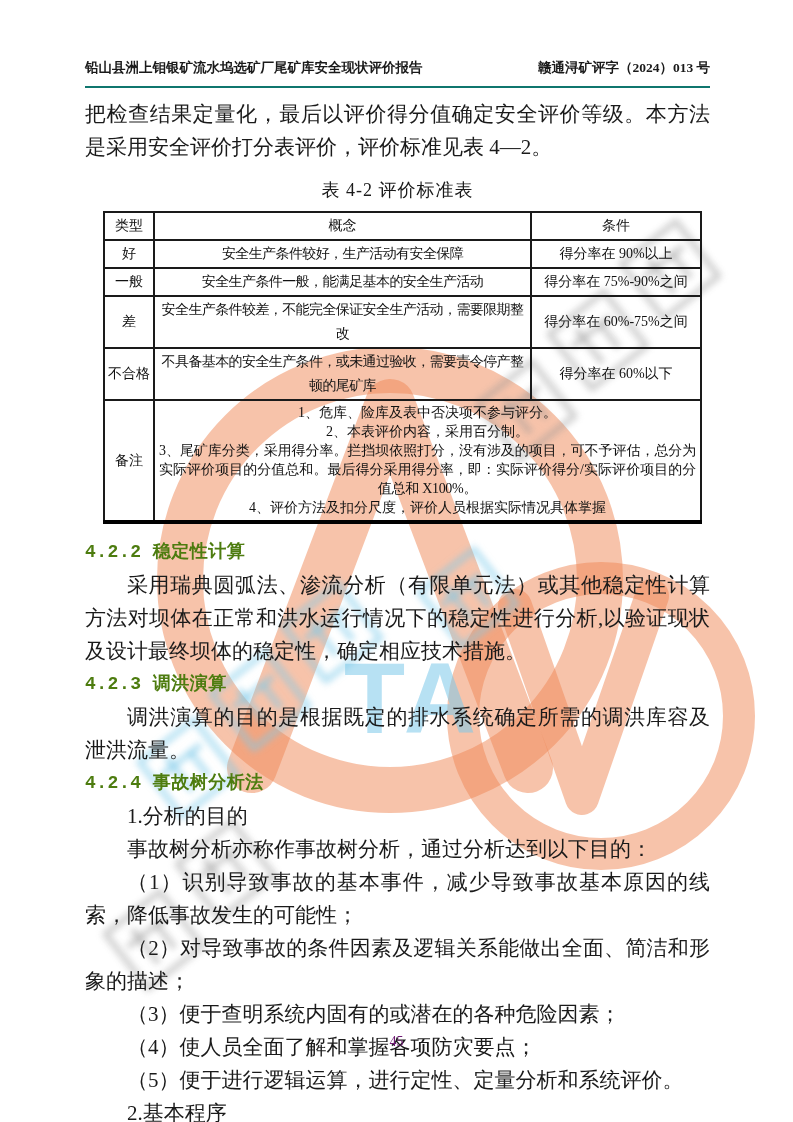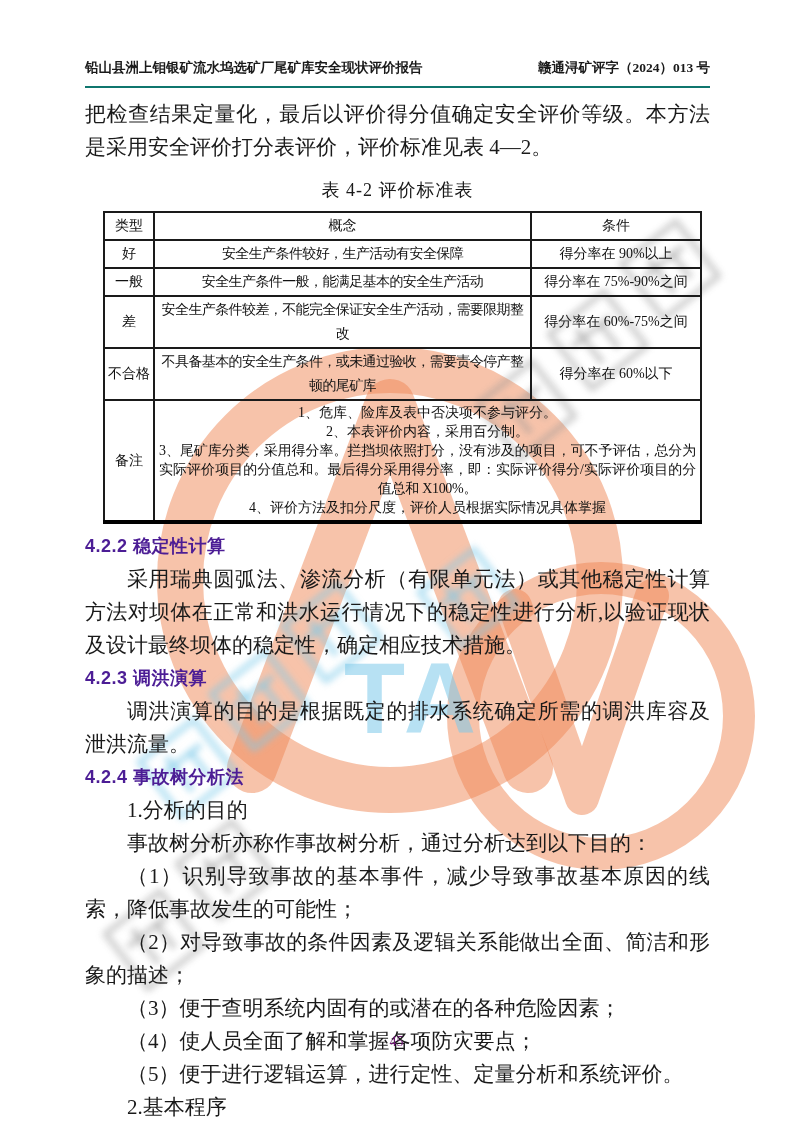--- a/index.html
+++ b/index.html
@@ -44,40 +44,40 @@
     font-size:21px;line-height:33px;margin:0;
     text-align:justify;
   }
   .indent{text-indent:2em;}
   .intro{margin-top:10px;}
   .tbl-title{
     text-align:center;font-size:18px;line-height:33px;margin-top:10px;
     letter-spacing:1px;
   }
   table.std{
-    border-collapse:collapse;margin:4px 0 6px 18px;
+    border-collapse:collapse;margin:4px 0 12px 18px;
     width:597px;table-layout:fixed;
     font-size:14px;color:#111;
   }
   table.std th,table.std td{
     border:2px solid #1a1a1a;padding:1px 3px;
     font-weight:normal;text-align:center;vertical-align:middle;
     line-height:24px;
   }
   table.std{border:2px solid #000;border-bottom:4px solid #000;}
   .row-tall td{line-height:20px;}
   .cell-concept{letter-spacing:-0.6px;}
   .notes-cell{padding:2px 4px 3px 4px !important;}
   .note{line-height:19px;}
   .note.center{text-align:center;}
   .note.just{text-align:justify;text-align-last:center;letter-spacing:-0.3px;}
   h3.hd{
-    font-family:Liberation Sans, sans-serif;
+    font-family:Liberation Mono, monospace;
     font-size:18px;line-height:33px;font-weight:bold;margin:0;
-    letter-spacing:0.5px;color:#4c1d95;
+    letter-spacing:0.5px;color:#4d7c0f;
   }
   .hd-gap{margin-top:9px;}
   .sub-hd{text-indent:2em;}
   .page-num{
     position:absolute;left:0;right:0;top:1034px;z-index:1;
     text-align:center;font-size:14px;color:#701a75;
   }
 </style>
 </head>
 <body>

